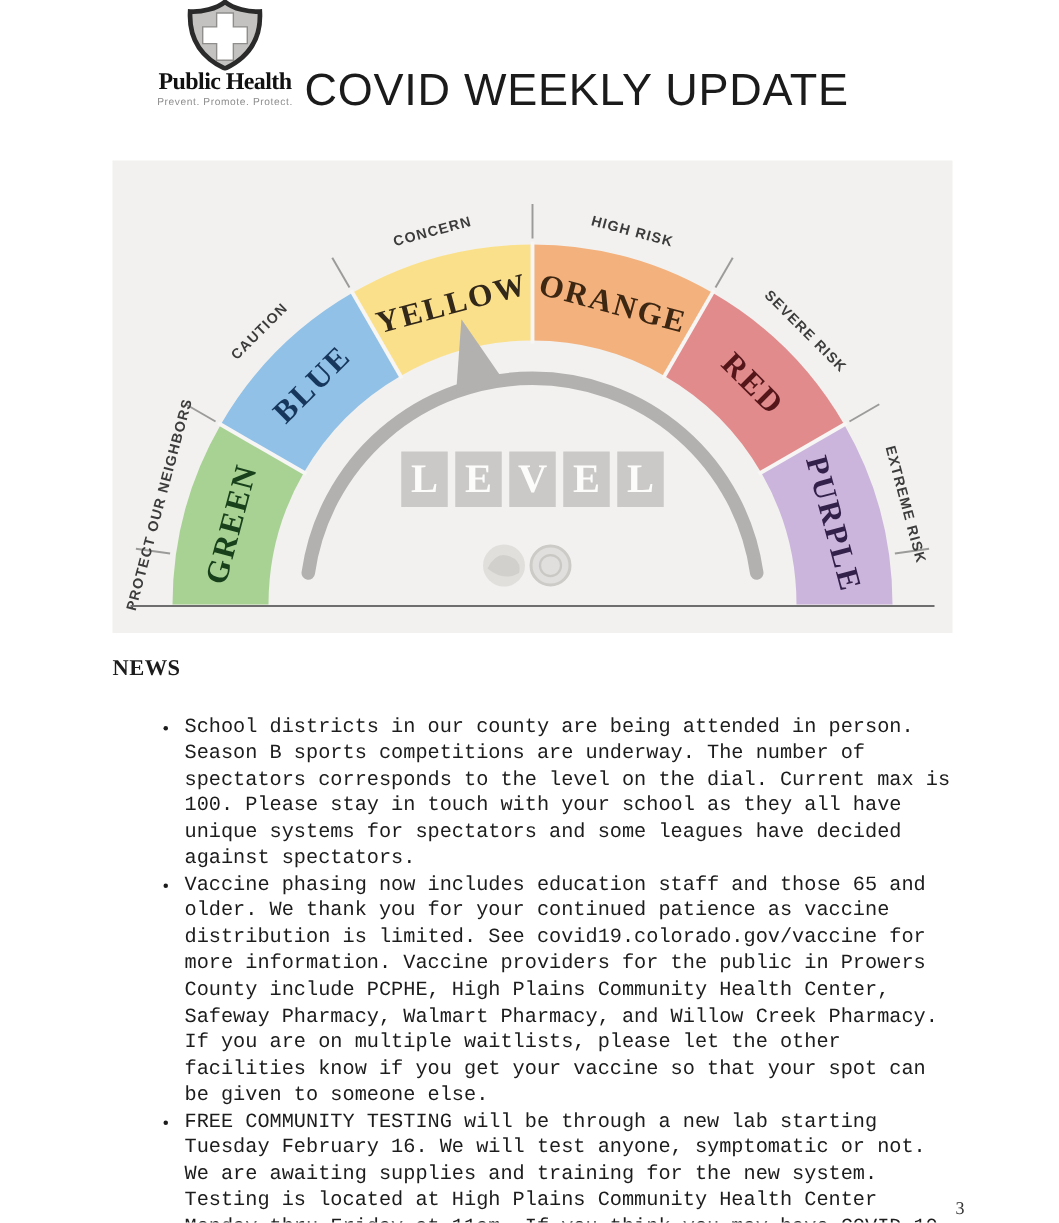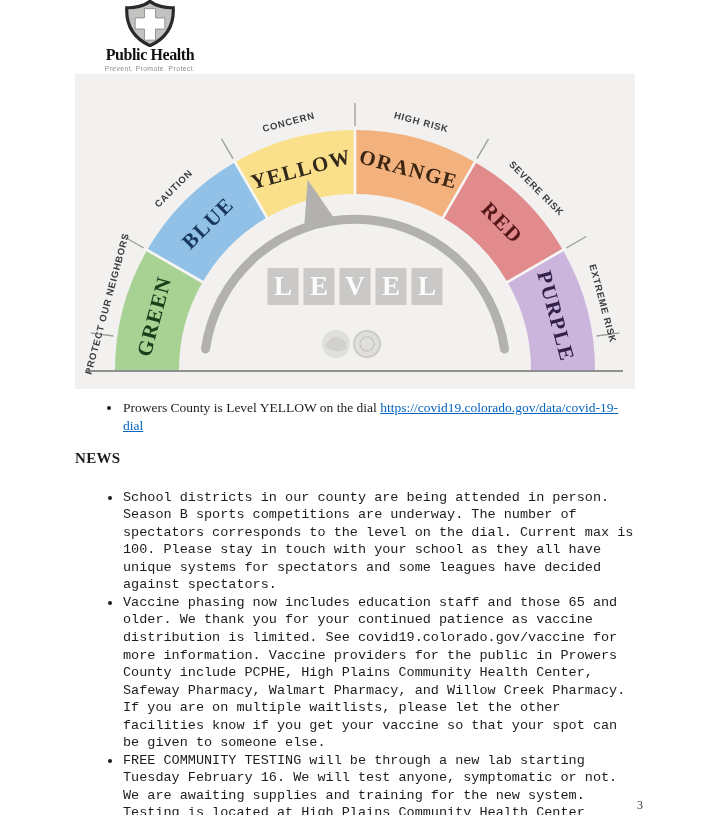--- a/index.html
+++ b/index.html
@@ -1,21 +1,21 @@
 <!DOCTYPE html>
 <html><head>
 <meta charset="utf-8">
 <style>
   * { margin:0; padding:0; box-sizing:border-box; }
   html,body { width:706px; height:815px; background:#ffffff; overflow:hidden;
               font-family:"Liberation Serif", serif; color:#1c1c1c; }
   .page { position:relative; width:706px; height:815px; background:#fff; }
 
   
-  .header { position:relative; height:74px; }
+  .header { position:relative; height:107px; }
   .logo { position:absolute; left:92px; top:0; width:116px; text-align:center; }
   .logo .shield { display:block; margin:0 auto; }
   .logo .org { font-family:"Liberation Serif", serif; font-weight:bold; font-size:16px;
                letter-spacing:-0.4px; color:#111; line-height:1.05; }
   .logo .tagline { font-family:"Liberation Sans", sans-serif; font-size:6.8px;
                    color:#8d8d8d; letter-spacing:0.4px; margin-top:1px; }
   .title { position:absolute; left:203px; top:44px; font-family:"Liberation Sans", sans-serif;
            font-weight:500; font-size:30px; letter-spacing:0.5px; color:#1b1b1b; white-space:nowrap; }
 
   
@@ -46,20 +46,21 @@
 
   <div class="header">
     <div class="logo">
       <svg class="shield" width="52" height="47" viewBox="0 0 56 50">
         <path d="M28 1 C34 6 45 8.5 53 8 C54 26 47 40 28 49 C9 40 2 26 3 8 C11 8.5 22 6 28 1 Z" fill="#c3c2c0" stroke="#2a2a2a" stroke-width="3.4"></path>
         <path d="M22 9 h12 v10 h10 v12 h-10 v12 h-12 v-12 h-10 v-12 h10 z" fill="#ffffff" stroke="#8f8e8c" stroke-width="1"></path>
       </svg>
       <div class="org">Public Health</div>
       <div class="tagline">Prevent. Promote. Protect.</div>
     </div>
+    <h1 class="title">COVID WEEKLY UPDATE</h1>
   </div>
 
   <figure class="dial-figure">
     <svg viewBox="0 0 560 315" width="560" height="315">
         <path d="M40 296 A240 240 0 0 1 72.2 176 L127.6 208 A176 176 0 0 0 104 296 Z" fill="#a8d294"></path>
         <path d="M72.2 176 A240 240 0 0 1 160 88.2 L192 143.6 A176 176 0 0 0 127.6 208 Z" fill="#91c1e7"></path>
         <path d="M160 88.2 A240 240 0 0 1 280 56 L280 120 A176 176 0 0 0 192 143.6 Z" fill="#fbe08c"></path>
         <path d="M280 56 A240 240 0 0 1 400 88.2 L368 143.6 A176 176 0 0 0 280 120 Z" fill="#f3b17d"></path>
         <path d="M400 88.2 A240 240 0 0 1 487.8 176 L432.4 208 A176 176 0 0 0 368 143.6 Z" fill="#e28b8c"></path>
         <path d="M487.8 176 A240 240 0 0 1 520 296 L456 296 A176 176 0 0 0 432.4 208 Z" fill="#cbb5dc"></path>
@@ -98,23 +99,20 @@
     <div class="level-tiles">
         <div class="tile">L</div>
         <div class="tile">E</div>
         <div class="tile">V</div>
         <div class="tile">E</div>
         <div class="tile">L</div>
       </div>
   </figure>
 
   <div class="content">
-    <ul class="doc-list note-list">
-      <li><span>Prowers County is Level YELLOW on the dial </span><a class="doc-link" href="#">https://covid19.colorado.gov/data/covid-19-dial</a></li>
-    </ul>
 
     <h2 class="news-heading">NEWS</h2>
 
     <ul class="doc-list news-list">
         <li>School districts in our county are being attended in person. Season B sports competitions are underway. The number of spectators corresponds to the level on the dial. Current max is 100. Please stay in touch with your school as they all have unique systems for spectators and some leagues have decided against spectators.</li>
         <li>Vaccine phasing now includes education staff and those 65 and older. We thank you for your continued patience as vaccine distribution is limited. See covid19.colorado.gov/vaccine for more information. Vaccine providers for the public in Prowers County include PCPHE, High Plains Community Health Center, Safeway Pharmacy, Walmart Pharmacy, and Willow Creek Pharmacy. If you are on multiple waitlists, please let the other facilities know if you get your vaccine so that your spot can be given to someone else.</li>
         <li>FREE COMMUNITY TESTING will be through a new lab starting Tuesday February 16. We will test anyone, symptomatic or not. We are awaiting supplies and training for the new system. Testing is located at High Plains Community Health Center Monday thru Friday at 11am. If you think you may have COVID-19 and are interested in testing, call public health directly at 336-8721 to schedule. If you are having severe symptoms such as significant trouble breathing, etc. call 911.</li>
       </ul>
   </div>
 

